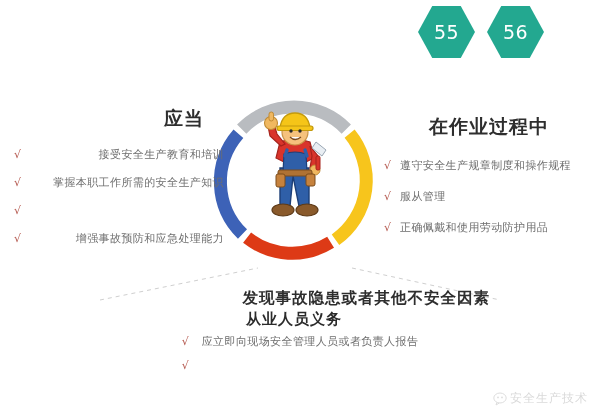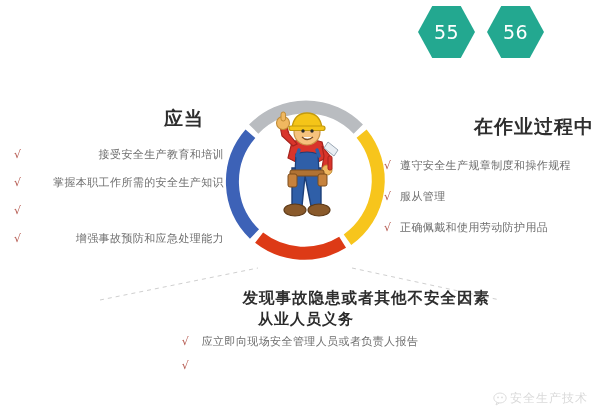--- a/index.html
+++ b/index.html
@@ -25,21 +25,21 @@
   .hex .hexnum{
     position:relative;z-index:2;
     color:#ffffff;font-size:19px;letter-spacing:.5px;
     font-family:"DejaVu Sans","Liberation Sans",sans-serif;
   }
 
   
   .dash-svg{position:absolute;left:0;top:0;width:600px;height:415px;pointer-events:none;}
 
   
-  .donut-wrap{position:absolute;left:222px;top:92px;width:168px;height:178px;}
+  .donut-wrap{position:absolute;left:210px;top:92px;width:168px;height:178px;}
   .donut-svg{position:absolute;left:0;top:0;}
 
   .worker{position:absolute;left:40px;top:14px;width:92px;height:120px;}
 
   .center-label{
     position:absolute;left:0;top:218px;width:168px;text-align:center;
     font-size:15px;font-weight:bold;color:#2b2b2b;letter-spacing:1px;
     font-family:"DejaVu Sans","Liberation Sans",sans-serif;
   }
 
@@ -62,21 +62,21 @@
 
   
   #left-block{left:8px;top:106px;width:220px;}
   #left-block .blk-head{text-align:right;padding-right:24px;}
   #left-block .item{justify-content:flex-start;margin-top:17px;}
   #left-block .chk{width:14px;margin-left:6px;}
   #left-block .item-txt{flex:1;text-align:right;padding-right:4px;}
 
   
   #right-block{left:384px;top:114px;width:210px;}
-  #right-block .blk-head{text-align:right;}
+  #right-block .blk-head{text-align:center;}
   #right-block .item{margin-top:20px;}
   #right-block .chk{width:16px;}
   #right-block .item-txt{text-align:left;}
 
   
   #bottom-block{left:110px;top:288px;width:380px;text-align:center;}
   #bottom-block .blk-head{font-size:15.5px;text-align:right;}
   #bottom-block .itemlist{margin-top:14px;display:inline-block;}
   #bottom-block .item{margin-top:13px;}
   #bottom-block .chk{width:20px;text-align:left;}

